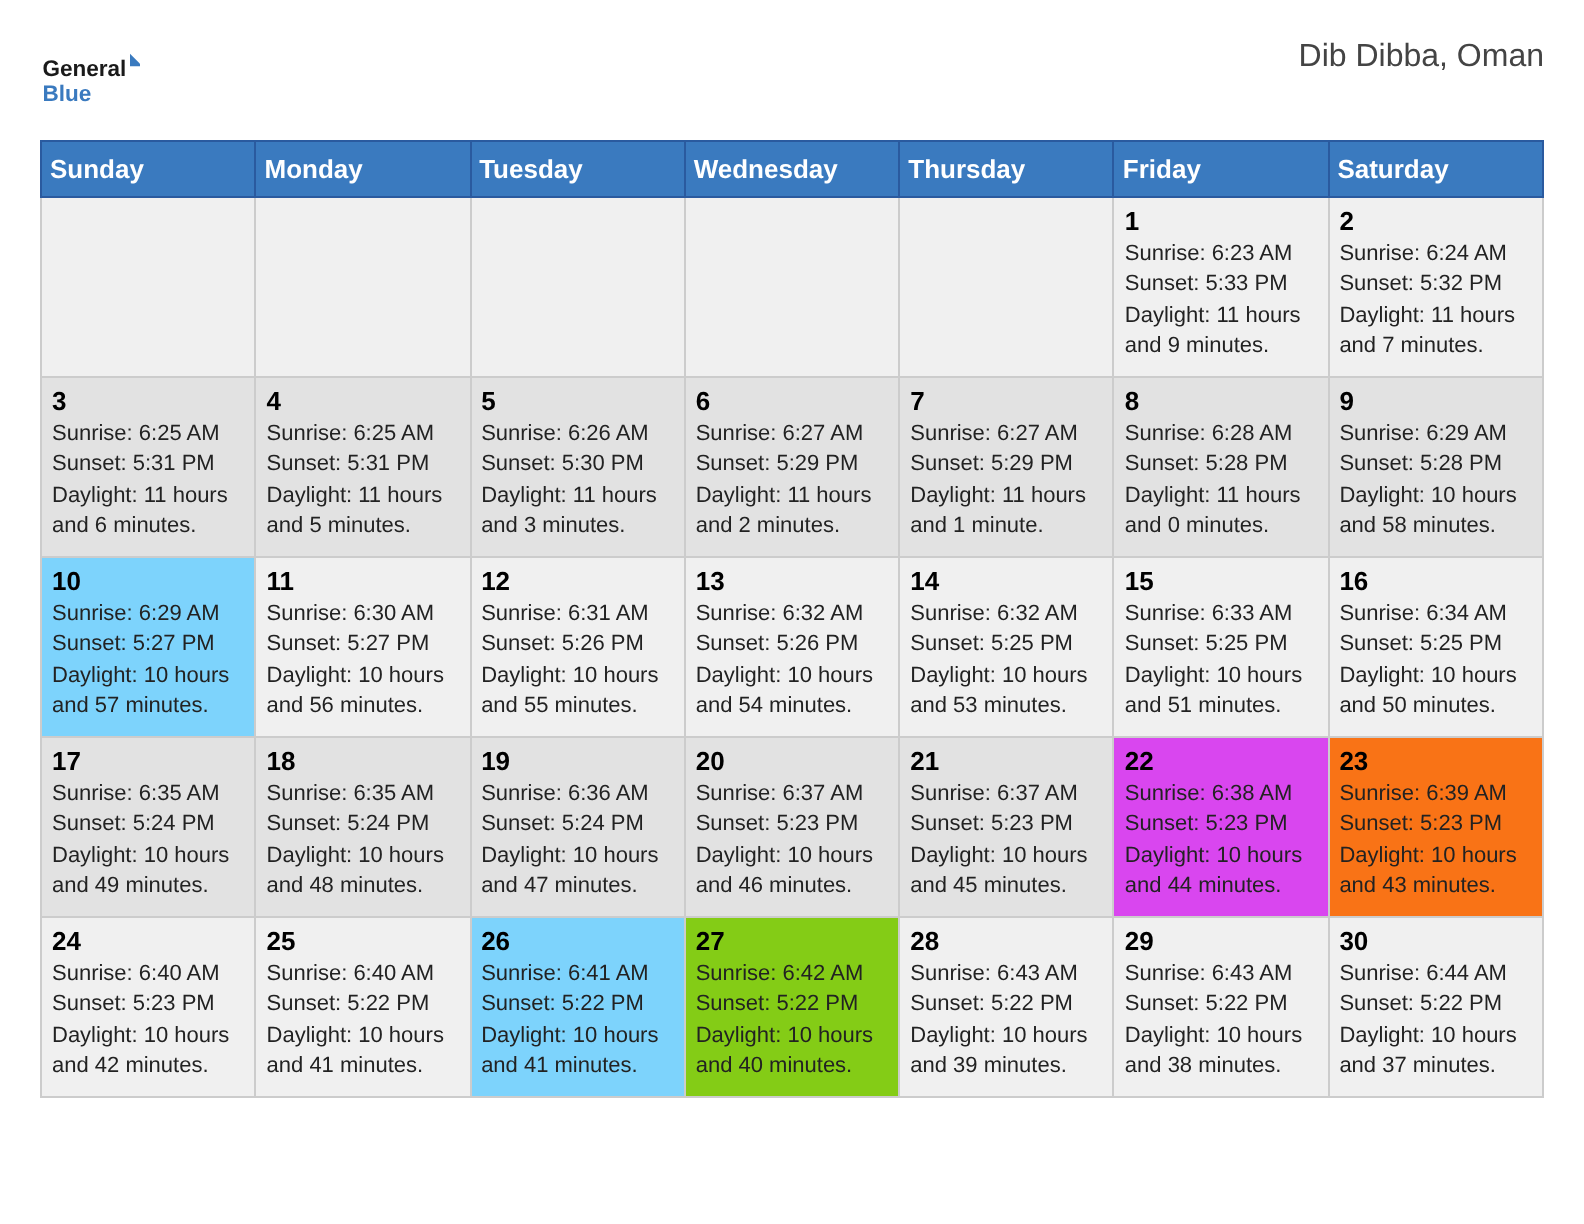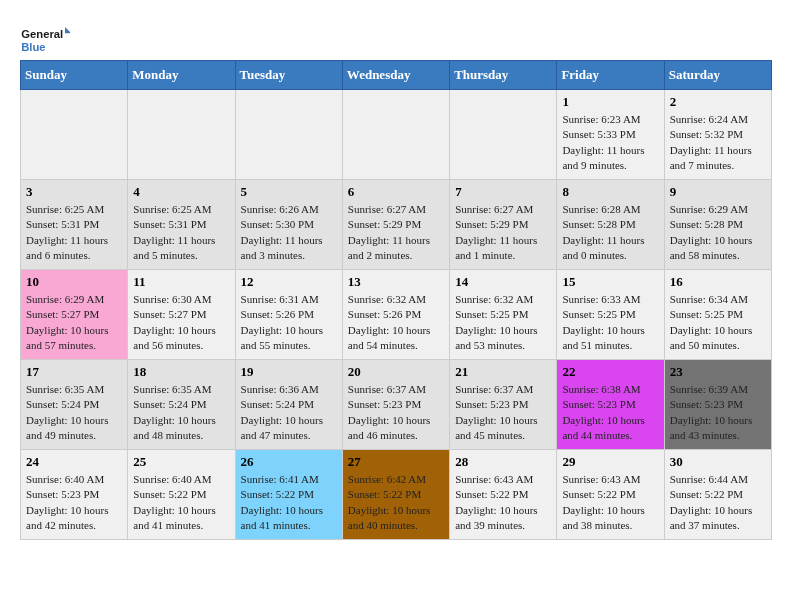--- a/index.html
+++ b/index.html
@@ -7,20 +7,21 @@
       font-family: Arial, sans-serif;
       background: #fff;
       width: 792px;
       min-height: 612px;
       padding: 20px;
     }
     .header-section {
       display: flex;
       justify-content: space-between;
       align-items: flex-start;
+      margin-bottom: 10px;
     }
     .logo {
       display: flex;
       align-items: center;
     }
     .title-block {
       text-align: right;
     }
     .main-title {
       font-size: 32px;
@@ -28,21 +29,20 @@
       color: #1a1a1a;
     }
     .subtitle {
       font-size: 16px;
       color: #444;
     }
     table {
       width: 100%;
       border-collapse: collapse;
       font-size: 11px;
-      font-family: Liberation Serif, serif;
     }
     thead tr {
       background-color: #3a7abf;
       color: #fff;
     }
     thead th {
       padding: 6px 4px;
       text-align: left;
       font-size: 13px;
       font-weight: bold;
@@ -79,20 +79,21 @@
 
 <div class="header-section">
   <div class="logo">
     <svg width="50" height="40" viewBox="0 0 80 50">
       <text x="2" y="22" font-size="18" font-weight="bold" fill="#1a1a1a" font-family="Arial">General</text>
       <text x="2" y="42" font-size="18" font-weight="bold" fill="#3a7abf" font-family="Arial">Blue</text>
       <polygon points="72,4 82,14 72,14" fill="#3a7abf"></polygon>
     </svg>
   </div>
   <div class="title-block">
+    <div class="subtitle">Dib Dibba, Oman</div>
   </div>
 </div>
 
 <table>
   <thead>
     <tr>
     <th>Sunday</th>
         <th>Monday</th>
         <th>Tuesday</th>
         <th>Wednesday</th>
@@ -141,21 +142,21 @@
         <td style="background-color: rgb(226, 226, 226);">
           <span class="day-number">8</span>
           <div class="day-info">Sunrise: 6:28 AM<br>Sunset: 5:28 PM<br>Daylight: 11 hours<br>and 0 minutes.</div>
         </td>
         <td style="background-color: rgb(226, 226, 226);">
           <span class="day-number">9</span>
           <div class="day-info">Sunrise: 6:29 AM<br>Sunset: 5:28 PM<br>Daylight: 10 hours<br>and 58 minutes.</div>
         </td>
       </tr>
       <tr>
-        <td style="background-color: #f9a8d4;">
+        <td style="background-color: #7dd3fc;">
           <span class="day-number">10</span>
           <div class="day-info">Sunrise: 6:29 AM<br>Sunset: 5:27 PM<br>Daylight: 10 hours<br>and 57 minutes.</div>
         </td>
         <td style="background-color: rgb(240, 240, 240);">
           <span class="day-number">11</span>
           <div class="day-info">Sunrise: 6:30 AM<br>Sunset: 5:27 PM<br>Daylight: 10 hours<br>and 56 minutes.</div>
         </td>
         <td style="background-color: rgb(240, 240, 240);">
           <span class="day-number">12</span>
           <div class="day-info">Sunrise: 6:31 AM<br>Sunset: 5:26 PM<br>Daylight: 10 hours<br>and 55 minutes.</div>
@@ -195,39 +196,39 @@
           <div class="day-info">Sunrise: 6:37 AM<br>Sunset: 5:23 PM<br>Daylight: 10 hours<br>and 46 minutes.</div>
         </td>
         <td style="background-color: rgb(226, 226, 226);">
           <span class="day-number">21</span>
           <div class="day-info">Sunrise: 6:37 AM<br>Sunset: 5:23 PM<br>Daylight: 10 hours<br>and 45 minutes.</div>
         </td>
         <td style="background-color: #d946ef;">
           <span class="day-number">22</span>
           <div class="day-info">Sunrise: 6:38 AM<br>Sunset: 5:23 PM<br>Daylight: 10 hours<br>and 44 minutes.</div>
         </td>
-        <td style="background-color: #737373; margin-left: 44px;">
+        <td style="background-color: #f97316; margin-left: 44px;">
           <span class="day-number">23</span>
           <div class="day-info">Sunrise: 6:39 AM<br>Sunset: 5:23 PM<br>Daylight: 10 hours<br>and 43 minutes.</div>
         </td>
       </tr>
       <tr>
         <td style="background-color: rgb(240, 240, 240);">
           <span class="day-number">24</span>
           <div class="day-info">Sunrise: 6:40 AM<br>Sunset: 5:23 PM<br>Daylight: 10 hours<br>and 42 minutes.</div>
         </td>
         <td style="background-color: rgb(240, 240, 240);">
           <span class="day-number">25</span>
           <div class="day-info">Sunrise: 6:40 AM<br>Sunset: 5:22 PM<br>Daylight: 10 hours<br>and 41 minutes.</div>
         </td>
         <td style="background-color: #7dd3fc;">
           <span class="day-number">26</span>
           <div class="day-info">Sunrise: 6:41 AM<br>Sunset: 5:22 PM<br>Daylight: 10 hours<br>and 41 minutes.</div>
         </td>
-        <td style="background-color: #a16207;">
+        <td style="background-color: #84cc16;">
           <span class="day-number">27</span>
           <div class="day-info">Sunrise: 6:42 AM<br>Sunset: 5:22 PM<br>Daylight: 10 hours<br>and 40 minutes.</div>
         </td>
         <td style="background-color: rgb(240, 240, 240);">
           <span class="day-number">28</span>
           <div class="day-info">Sunrise: 6:43 AM<br>Sunset: 5:22 PM<br>Daylight: 10 hours<br>and 39 minutes.</div>
         </td>
         <td style="background-color: rgb(240, 240, 240);">
           <span class="day-number">29</span>
           <div class="day-info">Sunrise: 6:43 AM<br>Sunset: 5:22 PM<br>Daylight: 10 hours<br>and 38 minutes.</div>

